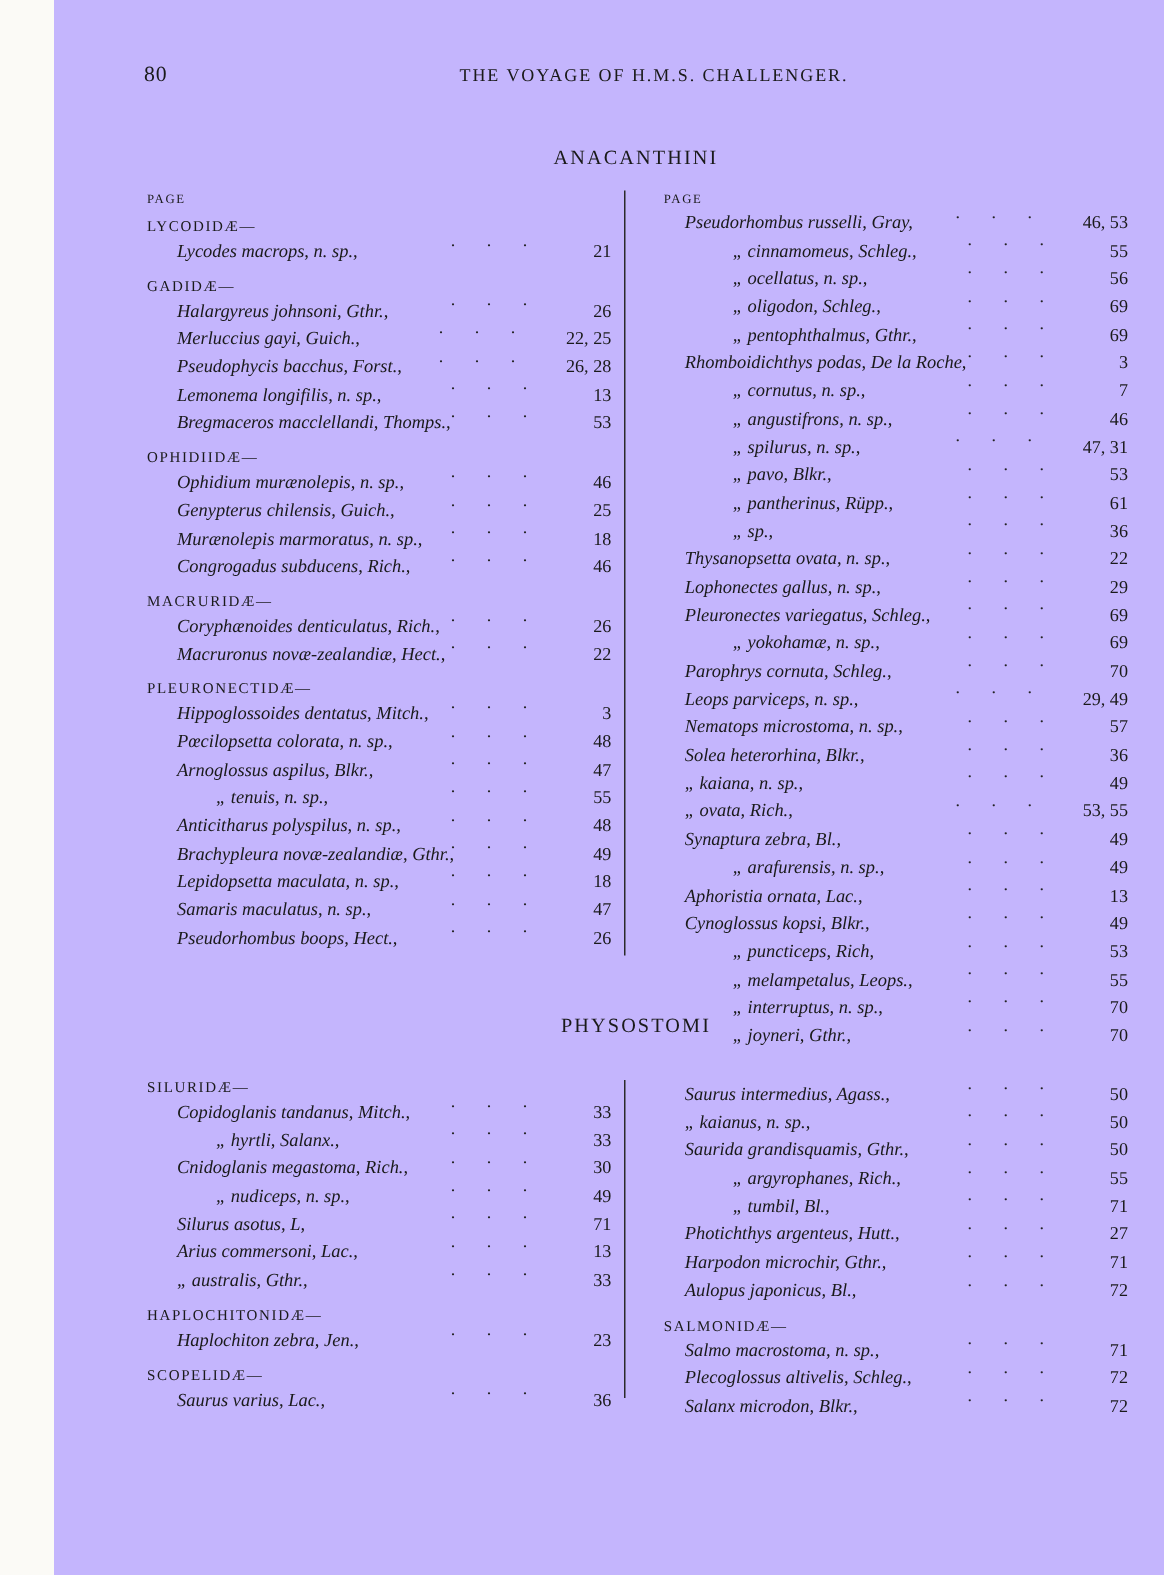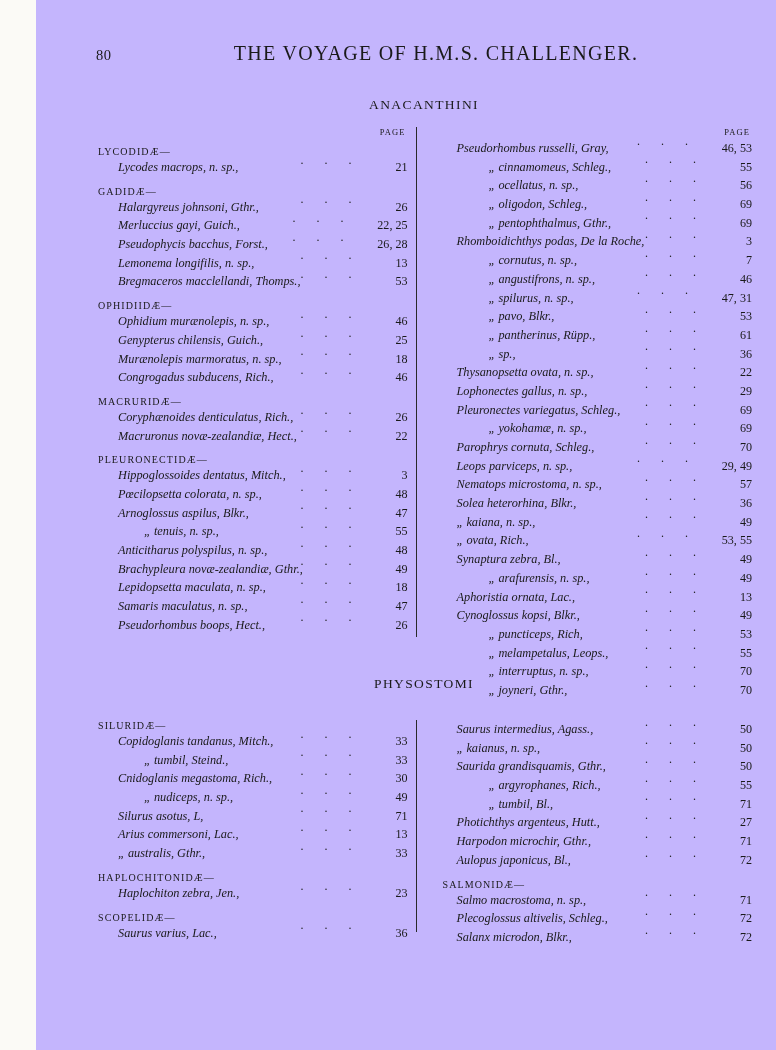--- a/index.html
+++ b/index.html
@@ -32,21 +32,21 @@
     align-items: baseline;
   }
   .page-num {
     font-size: 14.5px;
     letter-spacing: 0.5px;
     width: 60px;
   }
   .running-title {
     flex: 1;
     text-align: center;
-    font-size: 20px;
+    font-size: 12px;
     letter-spacing: 1.3px;
     padding-right: 40px;
   }
   .section-title {
     text-align: center;
     font-size: 13.5px;
     letter-spacing: 1.4px;
   }
   #anacanthini-title {
     position: absolute;
@@ -76,21 +76,20 @@
   .divider {
     width: 1px;
     background: #2a2a2a;
     margin: 0 8px;
     align-self: stretch;
   }
   #block-anacanthini .divider { height: 510px; }
   #block-physostomi .divider { height: 212px; }
 
   .page-label {
-    text-align: right;
     font-size: 8.5px;
     letter-spacing: 1.1px;
     margin-bottom: 2px;
     padding-right: 2px;
   }
   .group-head {
     font-size: 10px;
     letter-spacing: 1.1px;
     margin-top: 9px;
     margin-bottom: 1px;
@@ -524,21 +523,21 @@
     <div class="col left" id="col-p-left">
         <div class="group-head first">Siluridæ—</div>
         <div class="entry">
           <span class="name ital">Copidoglanis tandanus, Mitch.,</span>
           <span class="leader">
             <span class="dots">.  .  .</span>
           </span>
           <span class="pg">33</span>
         </div>
         <div class="entry indent2">
-          <span class="name ital">„      tumbil, Steind.,</span>
+          <span class="name ital">„      hyrtli, Salanx.,</span>
           <span class="leader">
             <span class="dots">.  .  .</span>
           </span>
           <span class="pg">33</span>
         </div>
         <div class="entry">
           <span class="name ital">Cnidoglanis megastoma, Rich.,</span>
           <span class="leader">
             <span class="dots">.  .  .</span>
           </span>

